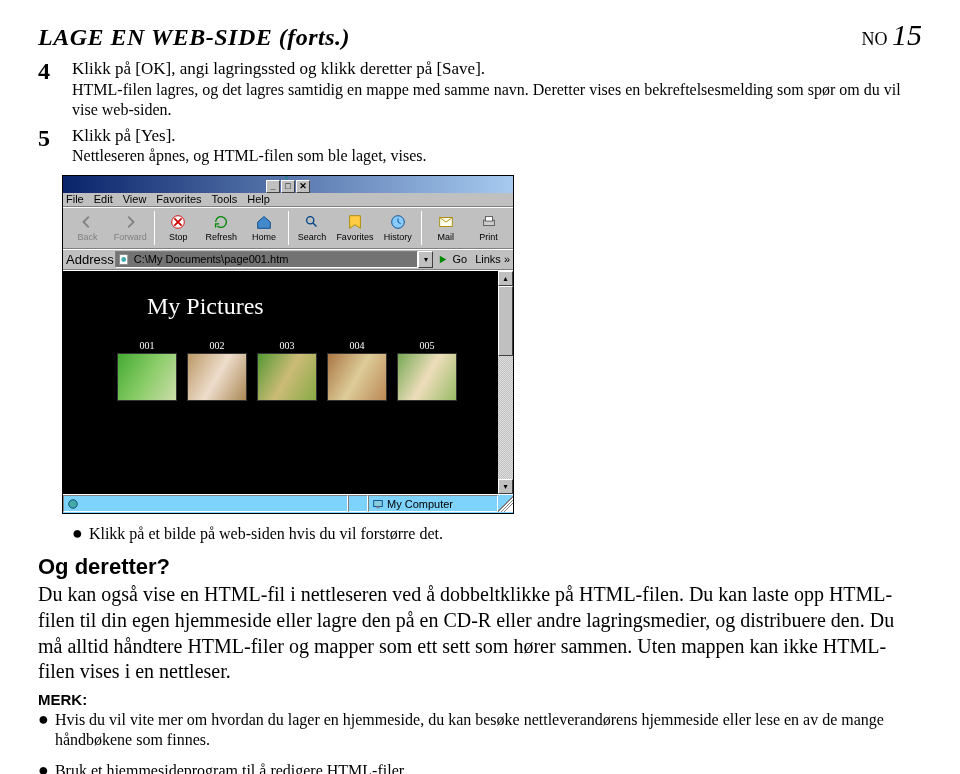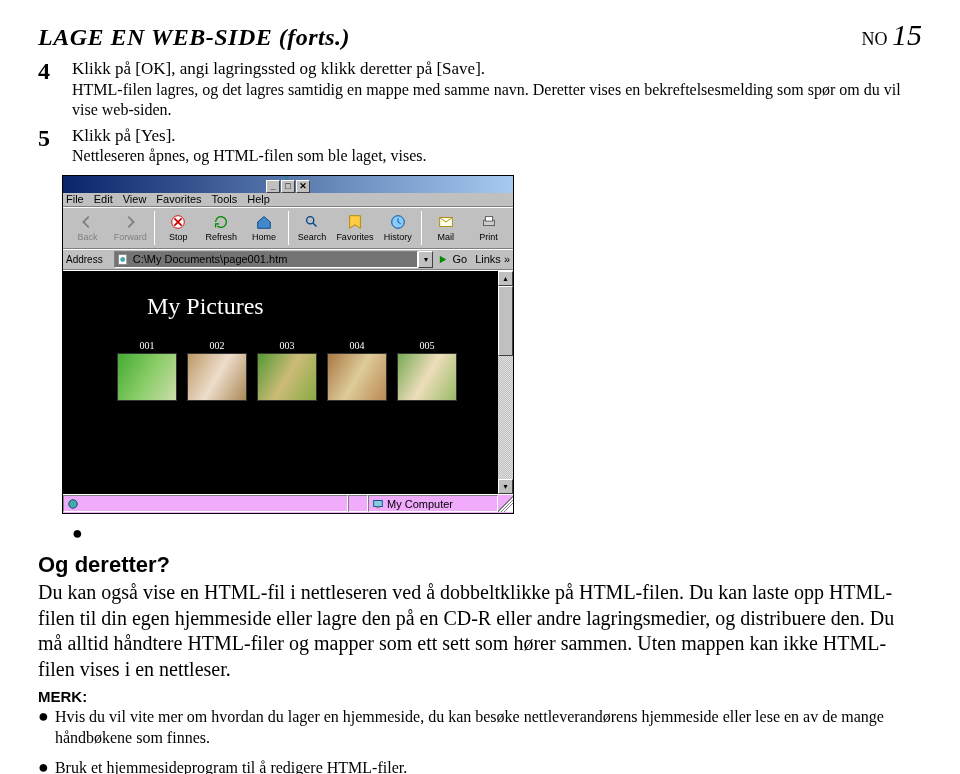--- a/index.html
+++ b/index.html
@@ -94,21 +94,21 @@
   .tbtn svg { width: 18px; height: 18px; margin-bottom: 1px; }
   .tbar-sep { width: 1px; height: 34px; background: #808080; border-right: 1px solid #fff; margin: 0 2px; }
   .addrbar {
     display: flex; align-items: center;
     background: #c0c0c0;
     height: 21px;
     padding: 0 3px;
     border-top: 1px solid #fff;
     border-bottom: 1px solid #808080;
   }
-  .addrbar .lbl { font-size: 10px; margin-right: 11px; }
+  .addrbar .lbl { font-size: 13px; margin-right: 1px; }
   .addrfield {
     flex: 1; height: 17px; background: #737373;
     border: 1px solid #808080; border-right-color: #fff; border-bottom-color: #fff;
     display: flex; align-items: center; padding: 0 2px; font-size: 11px;
     overflow: hidden; white-space: nowrap;
   }
   .addrfield svg { width: 13px; height: 13px; margin-right: 3px; flex-shrink: 0; }
   .dropbtn { width: 15px; height: 17px; background: #c0c0c0; border: 1px solid #fff; border-right-color: #404040; border-bottom-color: #404040; display:flex;align-items:center;justify-content:center; font-size:8px; }
   .gobtn { margin-left: 4px; display: flex; align-items: center; font-size: 11px; }
   .gobtn svg { width:13px;height:13px;margin-right:2px; }
@@ -129,21 +129,21 @@
     font-family: "Times New Roman", serif;
     color: #fff;
     font-size: 24px;
     font-weight: normal;
     padding: 22px 0 0 84px;
   }
   .thumbs { display:flex; gap:10px; padding: 20px 0 0 54px; }
   .thumb { width: 60px; }
   .thumb-label { color:#fff; font-size:10px; text-align:center; margin-bottom:2px; font-family:"Times New Roman",serif; }
   .thumb-img { width:60px; height:48px; background:linear-gradient(135deg,#6a5,#987,#cba); border:1px solid #333; }
-  .statusbar { display:flex; height:19px; background:#f0abfc; border-top:1px solid #fff; align-items:center; }
+  .statusbar { display:flex; height:19px; background:#7dd3fc; border-top:1px solid #fff; align-items:center; }
   .status-seg { border:1px solid #808080; border-right-color:#fff; border-bottom-color:#fff; height:17px; display:flex; align-items:center; padding:0 3px; font-size:11px; }
   .status-seg.left { flex:1; }
   .status-seg svg { width:12px;height:12px;margin-right:3px; }
   .resize { width:15px; height:17px; background:linear-gradient(135deg, transparent 50%, #808080 50%, #808080 55%, #fff 55%, #fff 60%, #808080 60%, #808080 65%, #fff 65%, #fff 70%, #808080 70%, #808080 75%, #fff 75%); }
 
   .bullet-line { display:flex; padding-left: 34px; margin: 2px 0 10px 0; align-items:flex-start; }
   .dot { font-size: 18px; line-height: 1; margin-right: 6px; }
   .bullet-txt { font-size: 16px; line-height:1.28; }
 
   .sect-head { font-family: Arial, sans-serif; font-size: 22px; font-weight: bold; margin: 8px 0 2px 0; }
@@ -339,20 +339,21 @@
           <rect x="5" y="10" width="4" height="2" fill="#888"></rect>
         </svg>
       <span>My Computer</span>
     </div>
     <div class="resize"></div>
   </div>
 </div>
 
 <div class="bullet-line">
   <span class="dot">●</span>
+  <span class="bullet-txt">Klikk på et bilde på web-siden hvis du vil forstørre det.</span>
 </div>
 
 <div class="sect-head">Og deretter?</div>
 <div class="para">Du kan også vise en HTML-fil i nettleseren ved å dobbeltklikke på HTML-filen. Du kan laste opp HTML-filen til din egen hjemmeside eller lagre den på en CD-R eller andre lagringsmedier, og distribuere den. Du må alltid håndtere HTML-filer og mapper som ett sett som hører sammen. Uten mappen kan ikke HTML-filen vises i en nettleser.</div>
 
 <div class="merk">MERK:</div>
 <div class="bullet-line" style="padding-left:0">
   <span class="dot">●</span>
   <span class="bullet-txt">Hvis du vil vite mer om hvordan du lager en hjemmeside, du kan besøke nettleverandørens hjemmeside eller lese en av de mange håndbøkene som finnes.</span>
 </div>

